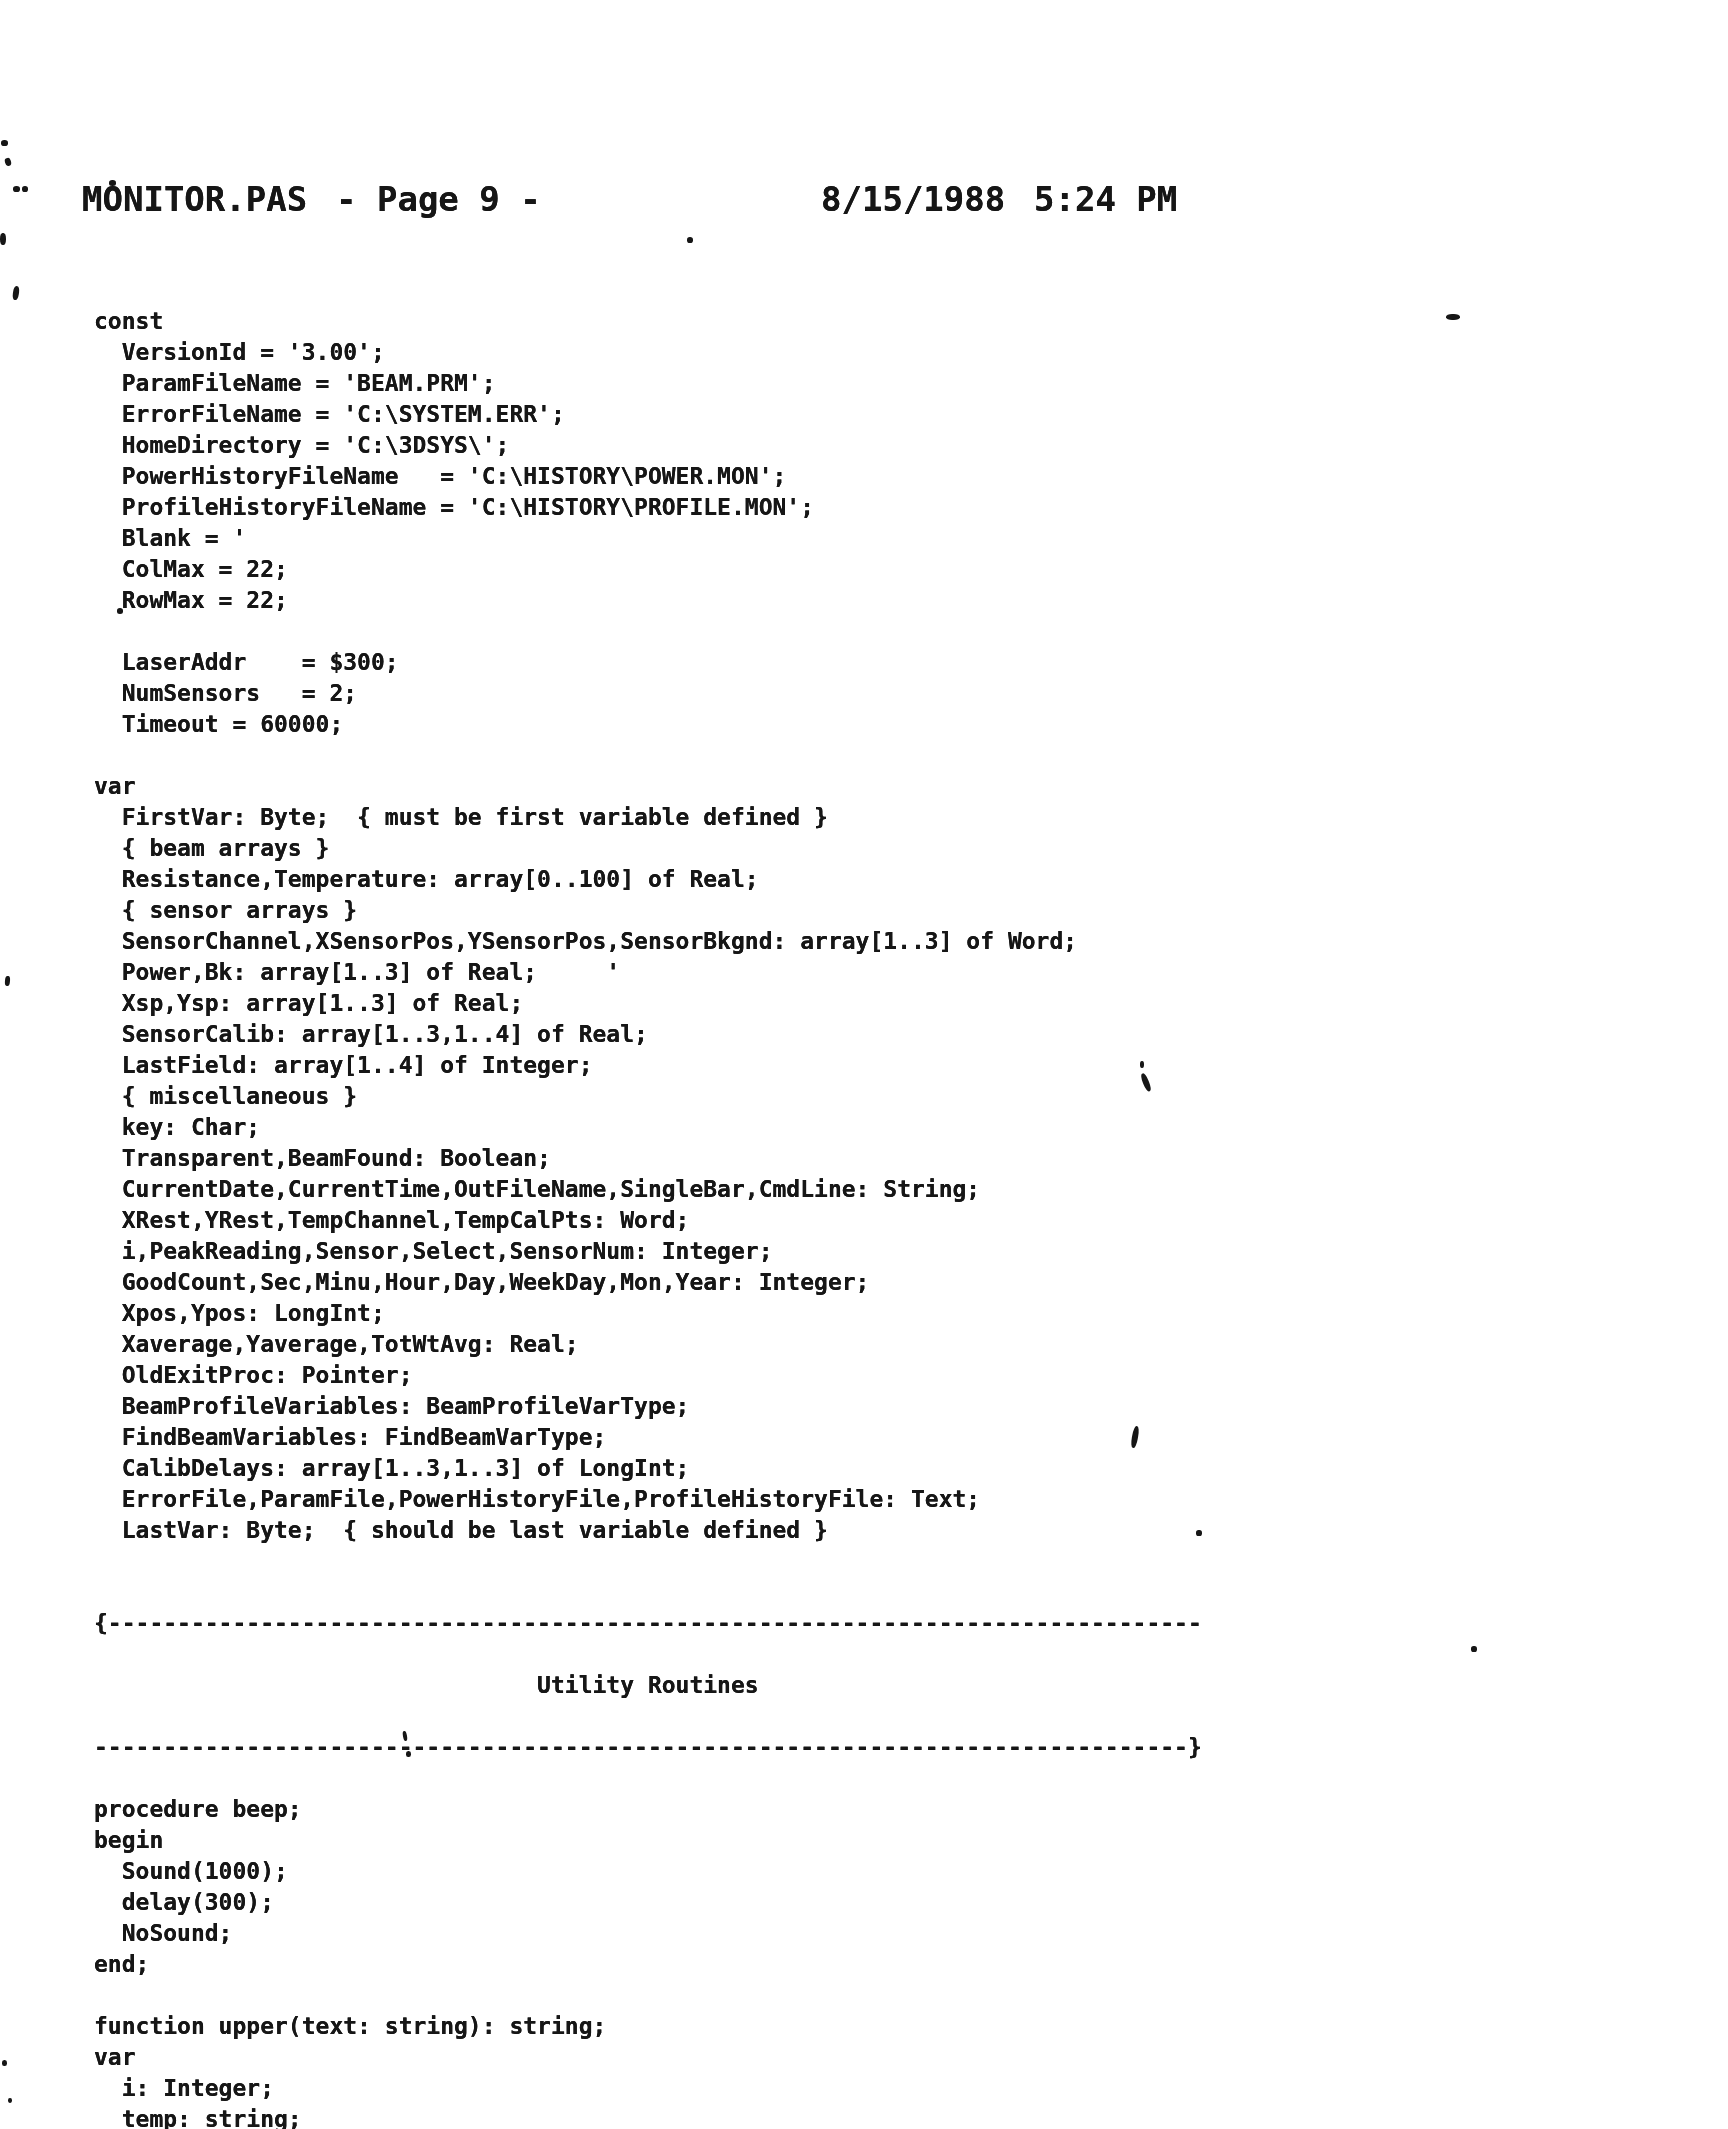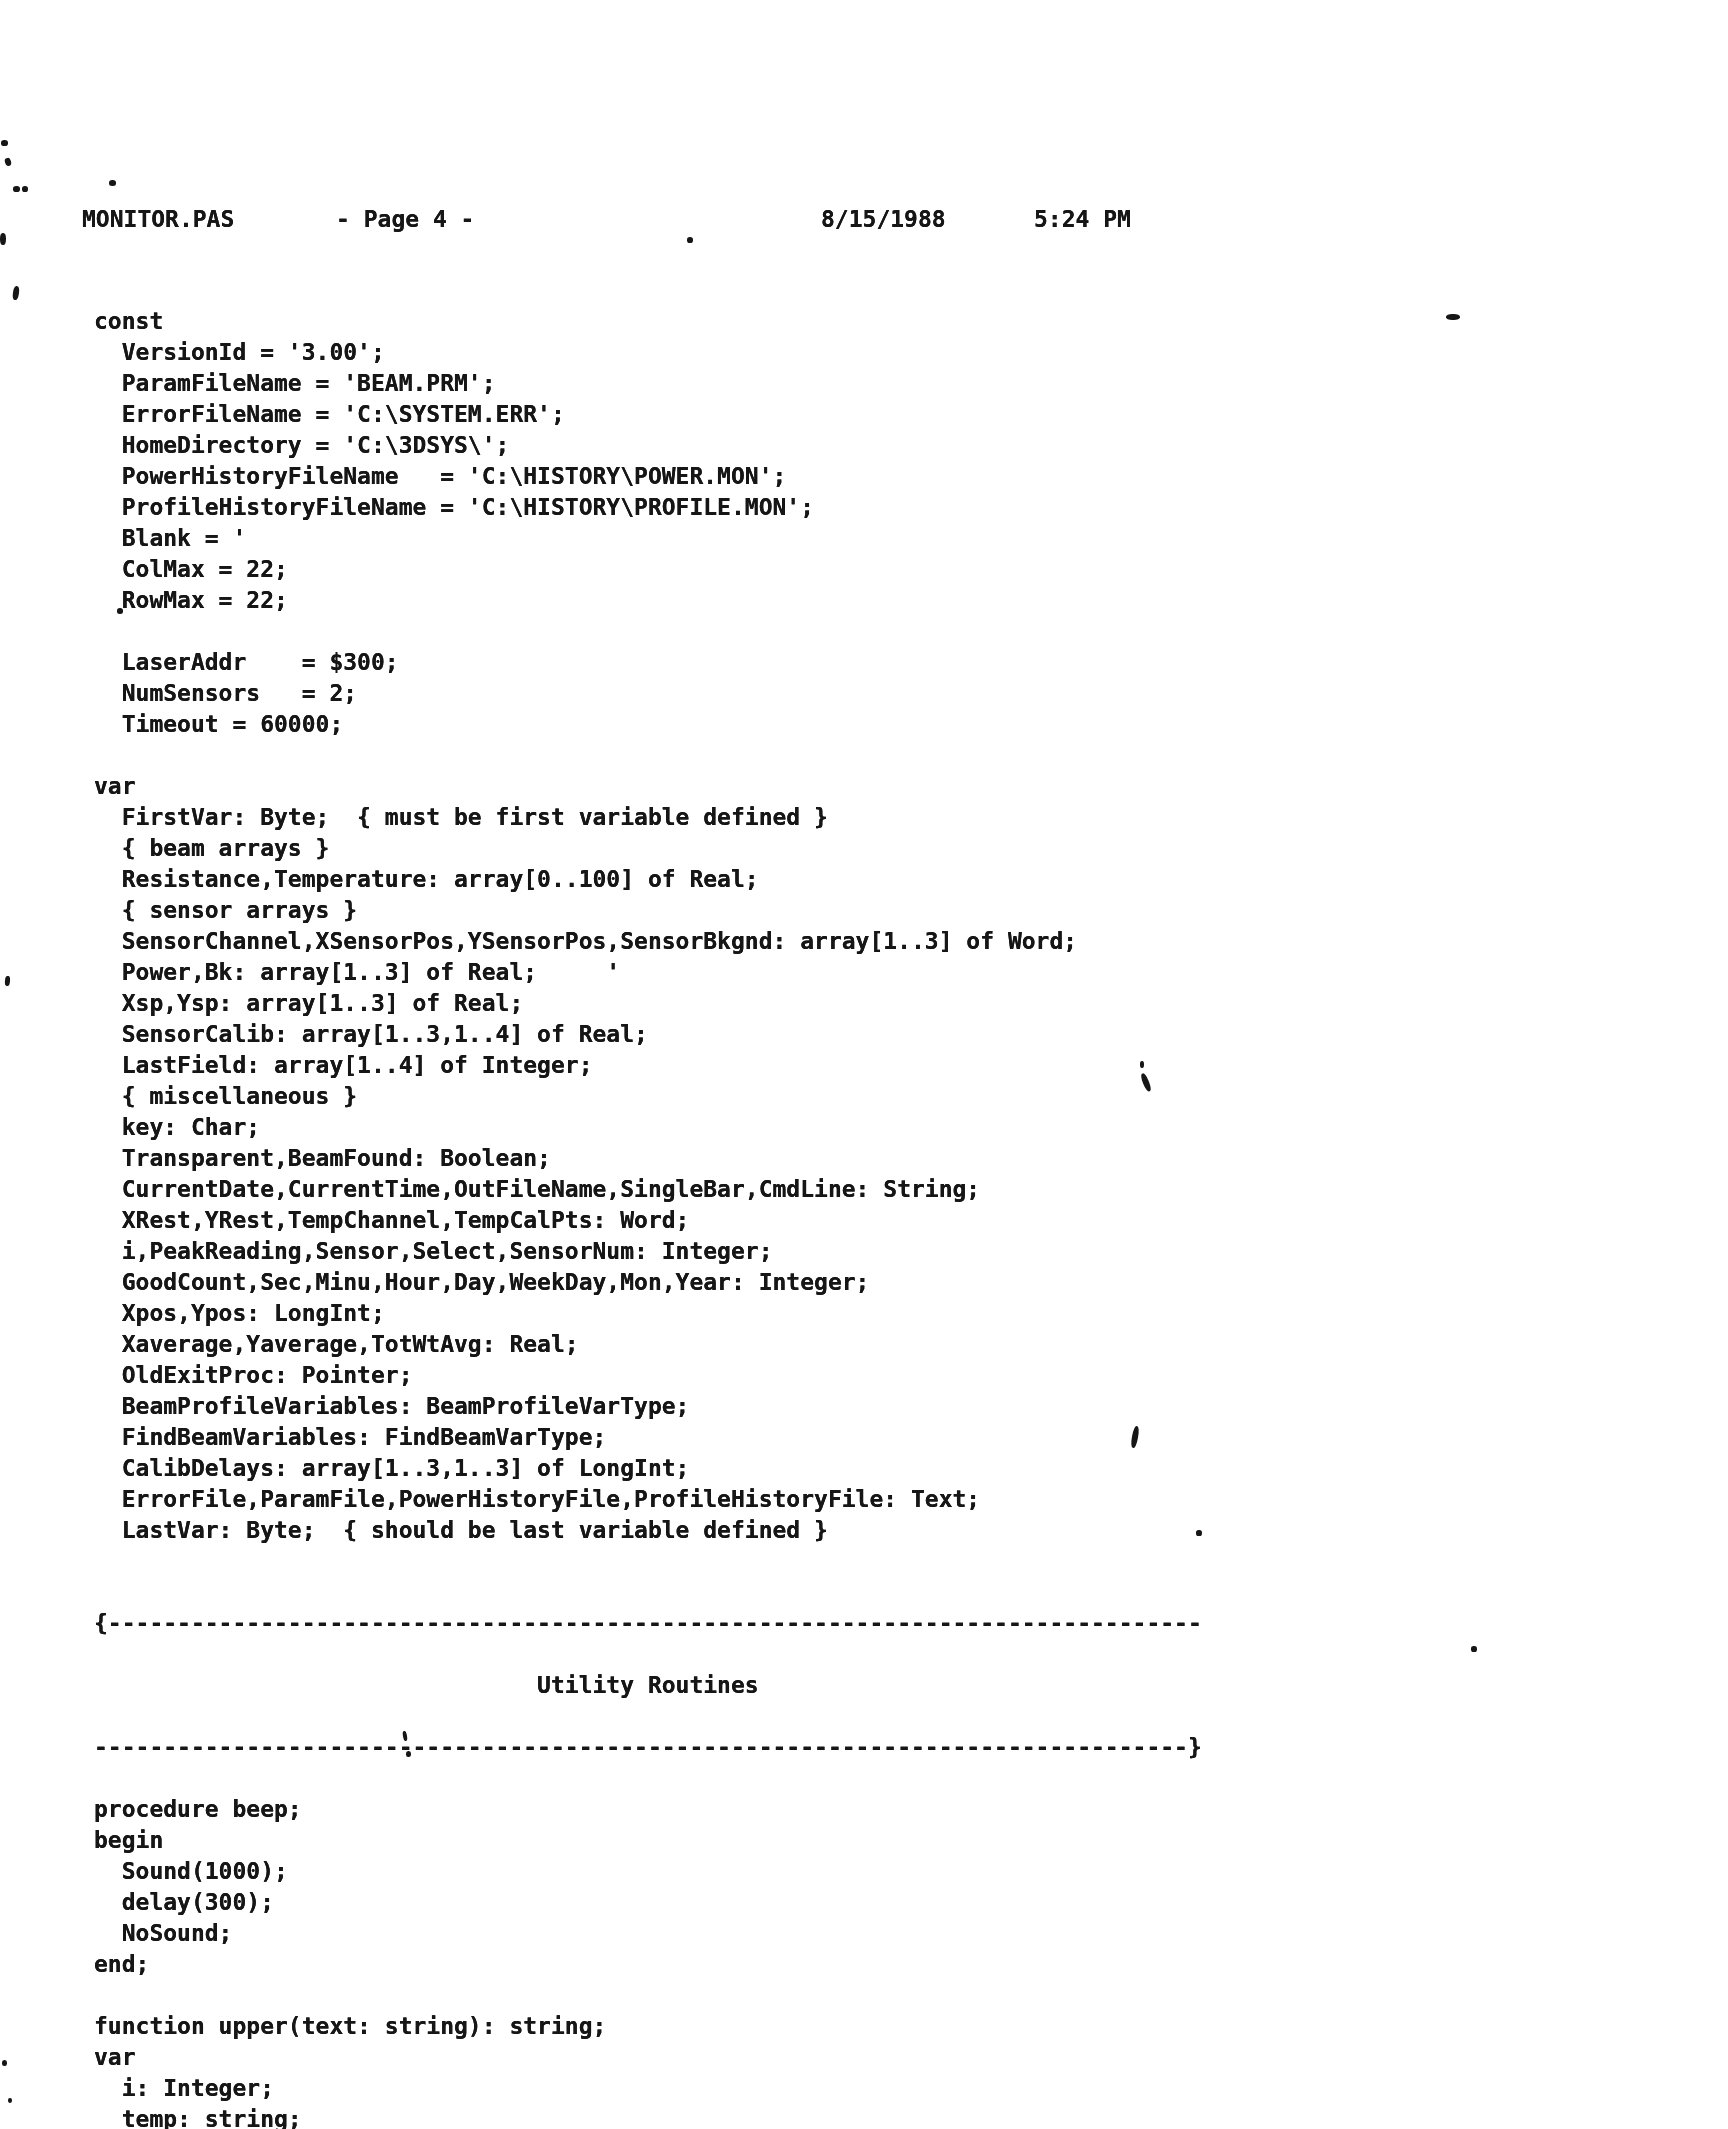--- a/index.html
+++ b/index.html
@@ -12,22 +12,22 @@
     width: 1729px;
     height: 2129px;
     background: var(--paper, #ffffff);
     overflow: hidden;
     font-family: "DejaVu Sans Mono", "Liberation Mono", monospace;
     font-weight: 700;
     color: var(--ink, #161616);
   }
   .hpos {
     position: absolute;
-    top: 204px;
-    font-size: 23px;
+    top: 184px;
+    font-size: 34px;
     line-height: 31px;
     white-space: pre;
     text-shadow: 0 0 0.6px var(--ink, #161616);
   }
   .code {
     position: absolute;
     left: 82px;
     top: 294px;
     margin: 12px;
     font-family: inherit;
@@ -43,21 +43,21 @@
     border-radius: 45%;
   }
 </style>
 </head>
 <body>
 
 <div class="page" style="--ink: #161616; --paper: #ffffff;">
 
   <div>
     <span class="hpos" style="left:82px">MONITOR.PAS</span>
-    <span class="hpos" style="left:336px">- Page 4 -</span>
+    <span class="hpos" style="left:336px">- Page 9 -</span>
     <span class="hpos" style="left:821px">8/15/1988</span>
     <span class="hpos" style="left:1034px">5:24 PM</span>
   </div>
 
   <pre id="code" class="code">const
   VersionId = '3.00';
   ParamFileName = 'BEAM.PRM';
   ErrorFileName = 'C:\SYSTEM.ERR';
   HomeDirectory = 'C:\3DSYS\';
   PowerHistoryFileName   = 'C:\HISTORY\POWER.MON';

